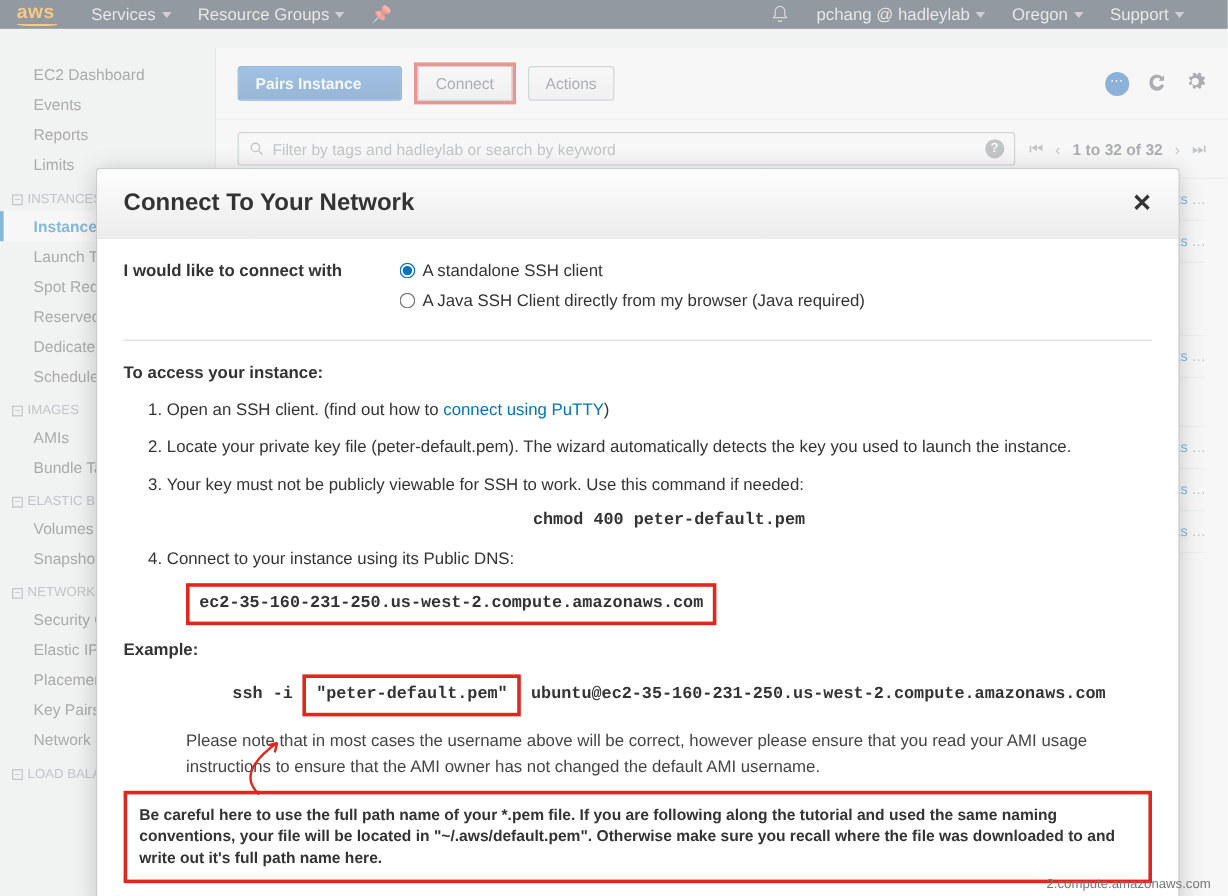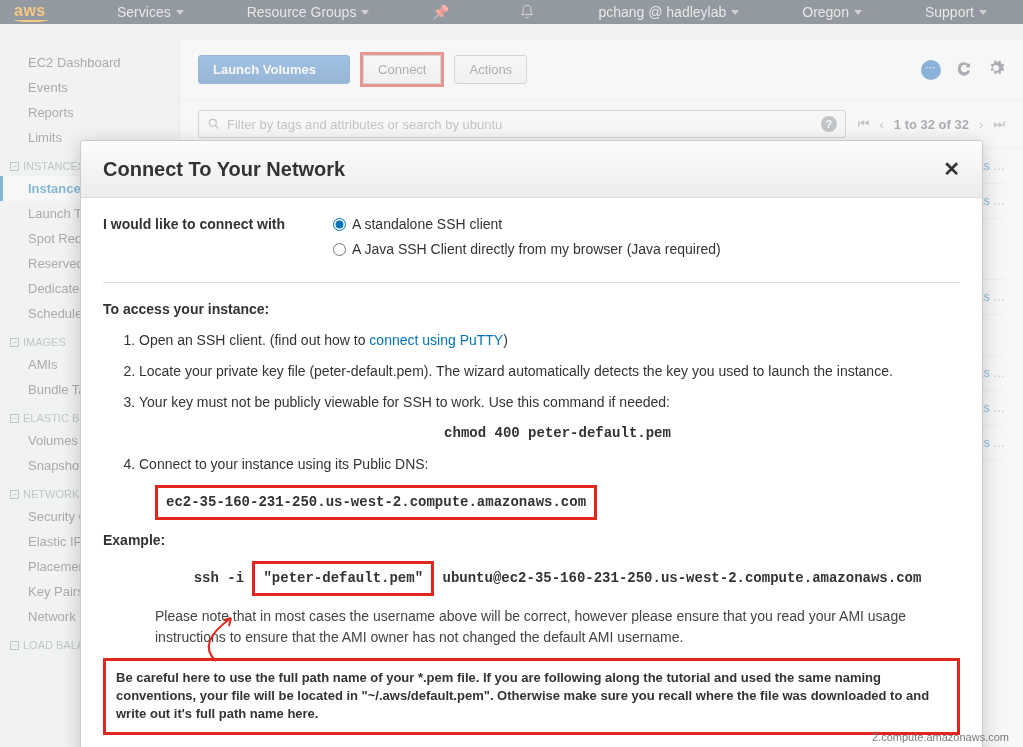--- a/index.html
+++ b/index.html
@@ -2,21 +2,21 @@
 <html><head>
 <meta charset="utf-8">
 <style>
 * { box-sizing: border-box; margin: 0; padding: 0; }
 body { font-family: "Helvetica Neue", Arial, sans-serif; font-size: 13px; color: #333; background: #f2f3f3; overflow: hidden; width: 1023px; height: 747px; position: relative; }
 
 
 .topnav { background: #232f3e; height: 24px; display: flex; align-items: center; color: #fff; padding: 0 14px; font-size: 14px; }
 .topnav .logo { font-weight: 700; color: #f90; margin-right: 28px; font-size: 16px; letter-spacing: 0.5px; }
 .topnav .logo .swoosh { display:block; border-bottom: 2px solid #f90; border-radius: 0 0 50% 50%; width: 34px; height: 4px; margin-top: -2px; }
-.topnav .nav-item { color: #ddd; margin-right: 22px; cursor: pointer; display: flex; align-items: center; gap: 5px; margin-left: 41px; }
+.topnav .nav-item { color: #ddd; margin-right: 22px; cursor: pointer; display: flex; align-items: center; gap: 5px; }
 .topnav .spacer { flex: 1; }
 .topnav .chev::after { content: ""; border-left: 4px solid transparent; border-right: 4px solid transparent; border-top: 5px solid #aaa; display: inline-block; }
 .pin-icon { color: #aaa; font-size: 14px; }
 .bell-icon svg { width: 16px; height: 16px; fill: none; stroke: #bbb; stroke-width: 1.5; }
 
 
 .sidebar { position: absolute; top: 40px; left: 0; width: 180px; bottom: 0; background: #f2f3f3; border-right: 1px solid #ddd; padding: 10px 0; font-size: 13px; color: #555; overflow: hidden; }
 .sidebar .item { padding: 5px 14px 5px 28px; cursor: pointer; }
 .sidebar .section { padding: 10px 14px 4px 10px; font-size: 11px; color: #879196; font-weight: 400; display:flex; align-items:center; gap:4px; }
 .sidebar .section .box { width:9px; height:9px; border:1px solid #879196; display:inline-flex; align-items:center; justify-content:center; font-size:9px; line-height:1; }
@@ -149,21 +149,21 @@
 
   <div class="section">
       <span class="box">−</span>
       <span>LOAD BALANCING</span>
     </div>
 </div>
 
 <div class="main">
   <div class="toolbar">
     <span class="btn primary">
-      <span>Launch Volumes</span>
+      <span>Pairs Instance</span>
       <span class="split chev"></span>
     </span>
     <span class="connect-highlight">
       <span class="btn">
           <span>Connect</span>
         </span>
     </span>
     <span class="btn chev">
         <span>Actions</span>
       </span>
@@ -176,21 +176,21 @@
             <path d="M12 8a4 4 0 1 0 0 8 4 4 0 0 0 0-8zm9 4l2 1-1 3-2-1a8 8 0 0 1-2 2l1 2-3 1-1-2a8 8 0 0 1-2 0l-1 2-3-1 1-2a8 8 0 0 1-2-2l-2 1-1-3 2-1a8 8 0 0 1 0-2l-2-1 1-3 2 1a8 8 0 0 1 2-2l-1-2 3-1 1 2a8 8 0 0 1 2 0l1-2 3 1-1 2a8 8 0 0 1 2 2l2-1 1 3-2 1a8 8 0 0 1 0 2z"></path>
           </svg></span>
     </div>
   </div>
   <div class="searchbar">
     <div class="searchbox">
       <svg viewBox="0 0 24 24">
           <circle cx="10" cy="10" r="6"></circle>
           <line x1="15" y1="15" x2="20" y2="20"></line>
         </svg>
-      <span>Filter by tags and attributes or search by ubuntu</span>
+      <span>Filter by tags and hadleylab or search by keyword</span>
       <span style="margin-left:auto;background:#879196;color:#fff;border-radius:50%;width:16px;height:16px;display:inline-flex;align-items:center;justify-content:center;font-size:11px;font-weight:700">?</span>
     </div>
     <div class="pager">
       <span class="chev-btn">⏮</span>
       <span class="chev-btn">‹</span>
       <span class="pg">1 to 32 of 32</span>
       <span class="chev-btn">›</span>
       <span class="chev-btn">⏭</span>
     </div>
   </div>

